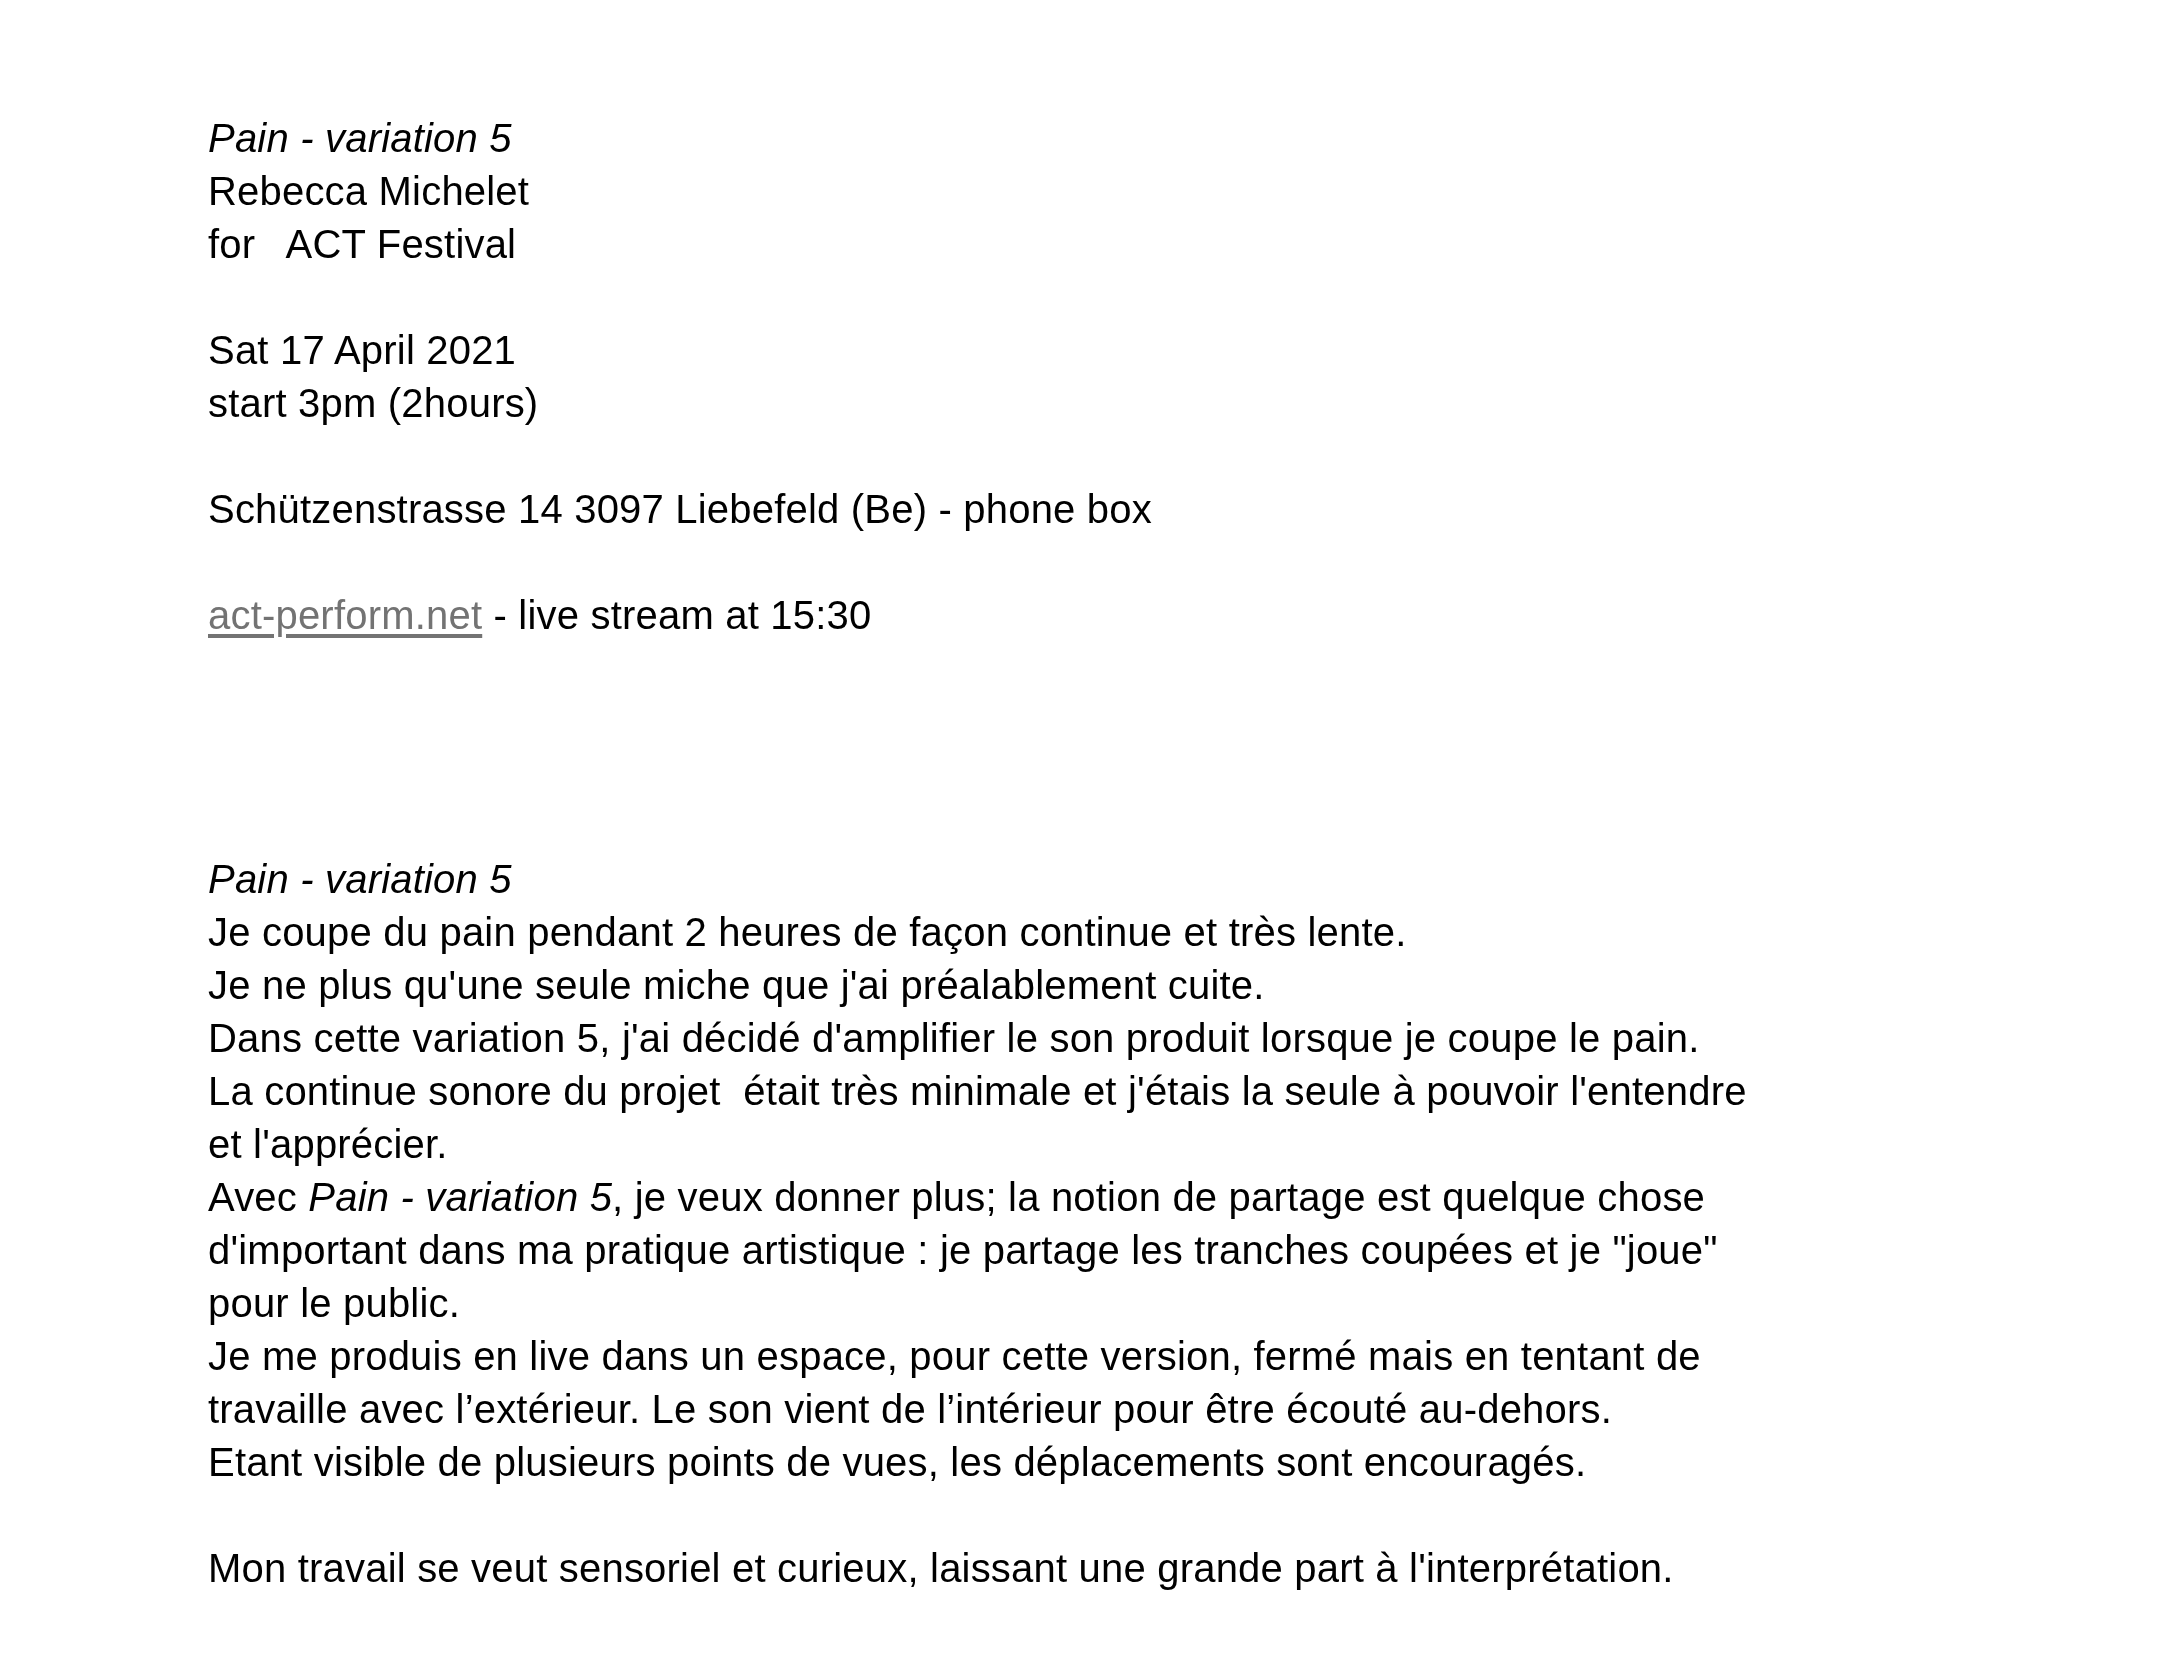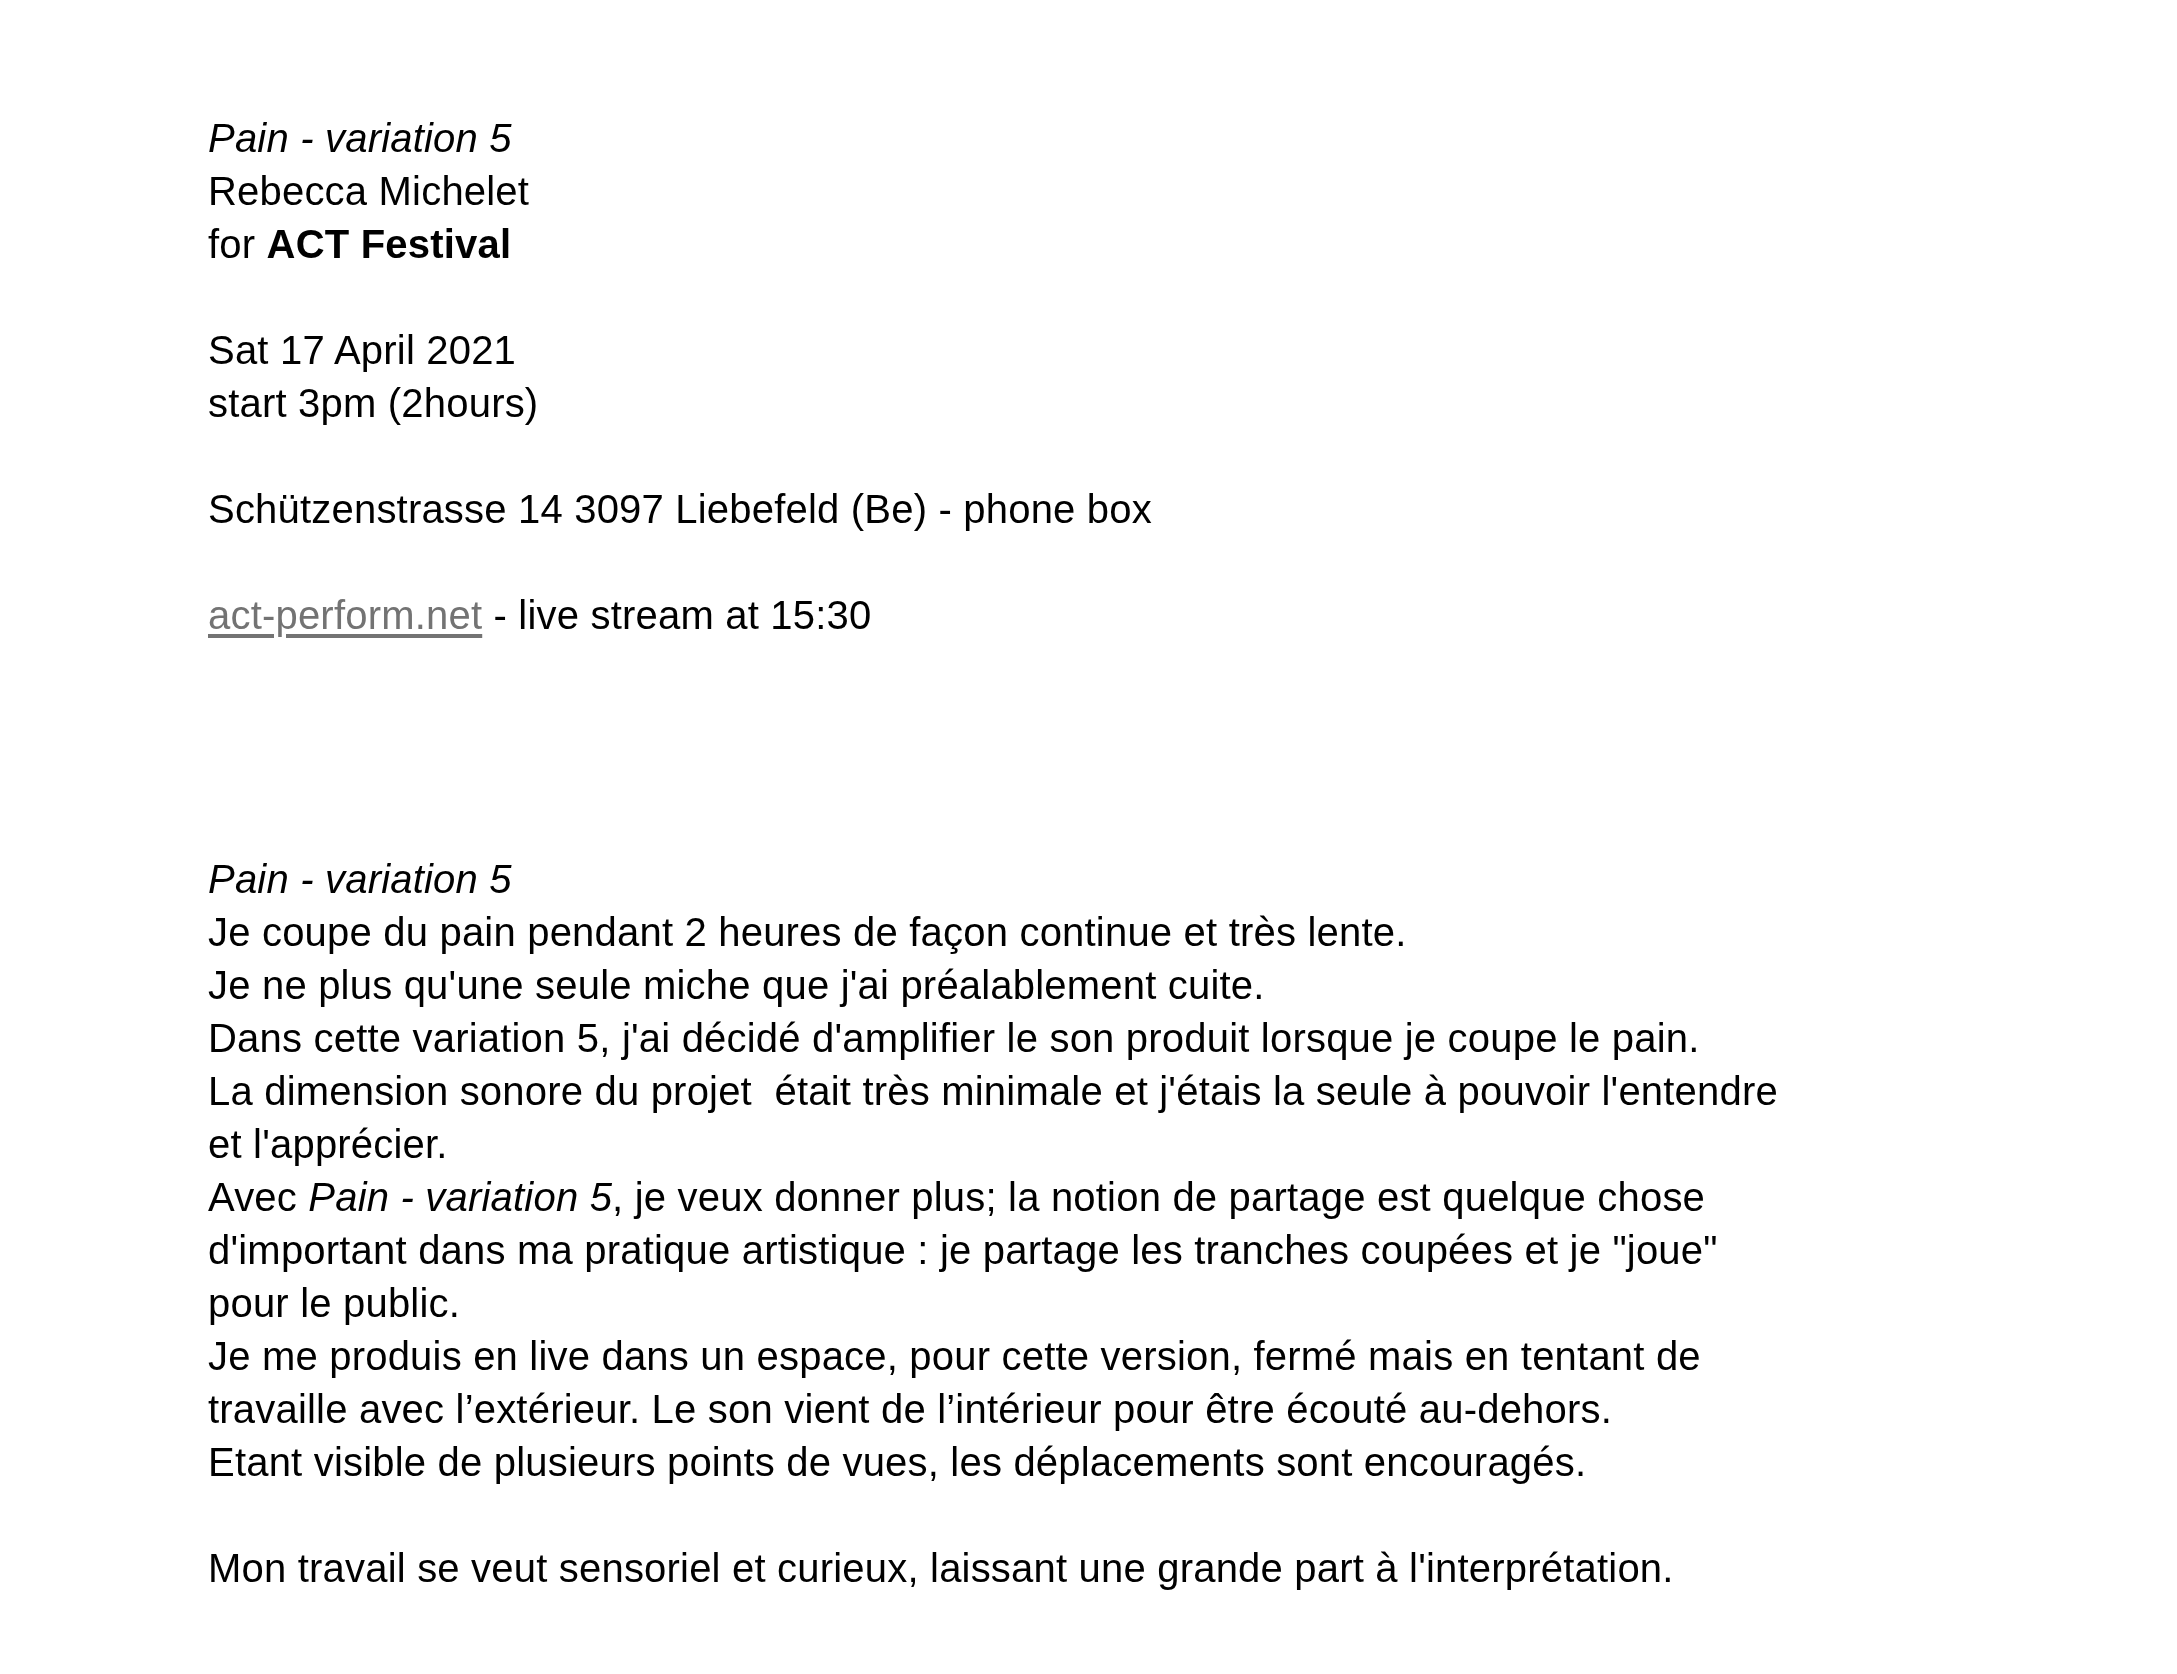--- a/index.html
+++ b/index.html
@@ -27,21 +27,21 @@
   .line {
     font-size: 40px;
     line-height: 53px;
     height: 53px;
     white-space: pre;
     letter-spacing: 0.2px;
   }
   .blank-1 { height: 53px; }
   .blank-4 { height: 211px; }
   .italic { font-style: italic; }
-  .bold { font-weight: bold; }
+  .bold { font-weight: normal; margin-left: 19px; }
   .link {
     text-decoration: underline;
     text-underline-offset: 5.3px;
     color: #737373;
     cursor: pointer;
   }
 </style>
 </head>
 <body>
 
@@ -64,21 +64,21 @@
 
   <div class="line"><span class="link">act-perform.net</span><span> - live stream at 15:30</span></div>
 
   <div class="blank-4"></div>
 
   <div class="line italic">Pain - variation 5</div>
 
   <div class="line">Je coupe du pain pendant 2 heures de façon continue et très lente.</div>
   <div class="line">Je ne plus qu'une seule miche que j'ai préalablement cuite.</div>
   <div class="line">Dans cette variation 5, j'ai décidé d'amplifier le son produit lorsque je coupe le pain.</div>
-  <div class="line">La dimension sonore du projet  était très minimale et j'étais la seule à pouvoir l'entendre</div>
+  <div class="line">La continue sonore du projet  était très minimale et j'étais la seule à pouvoir l'entendre</div>
   <div class="line">et l'apprécier.</div>
 
   <div class="line"><span>Avec </span><span class="italic">Pain - variation 5</span><span>, je veux donner plus; la notion de partage est quelque chose</span></div>
 
   <div class="line">d'important dans ma pratique artistique : je partage les tranches coupées et je "joue"</div>
   <div class="line">pour le public.</div>
   <div class="line">Je me produis en live dans un espace, pour cette version, fermé mais en tentant de</div>
   <div class="line">travaille avec l’extérieur. Le son vient de l’intérieur pour être écouté au-dehors.</div>
   <div class="line">Etant visible de plusieurs points de vues, les déplacements sont encouragés.</div>
 

